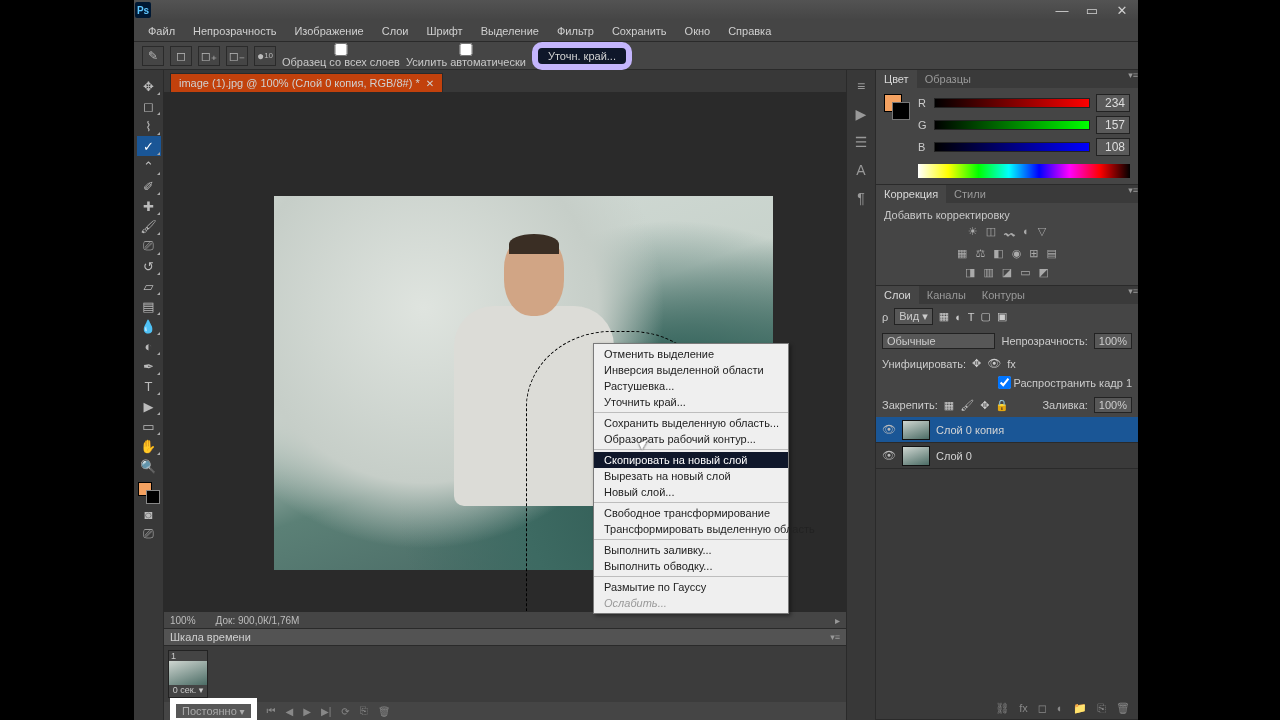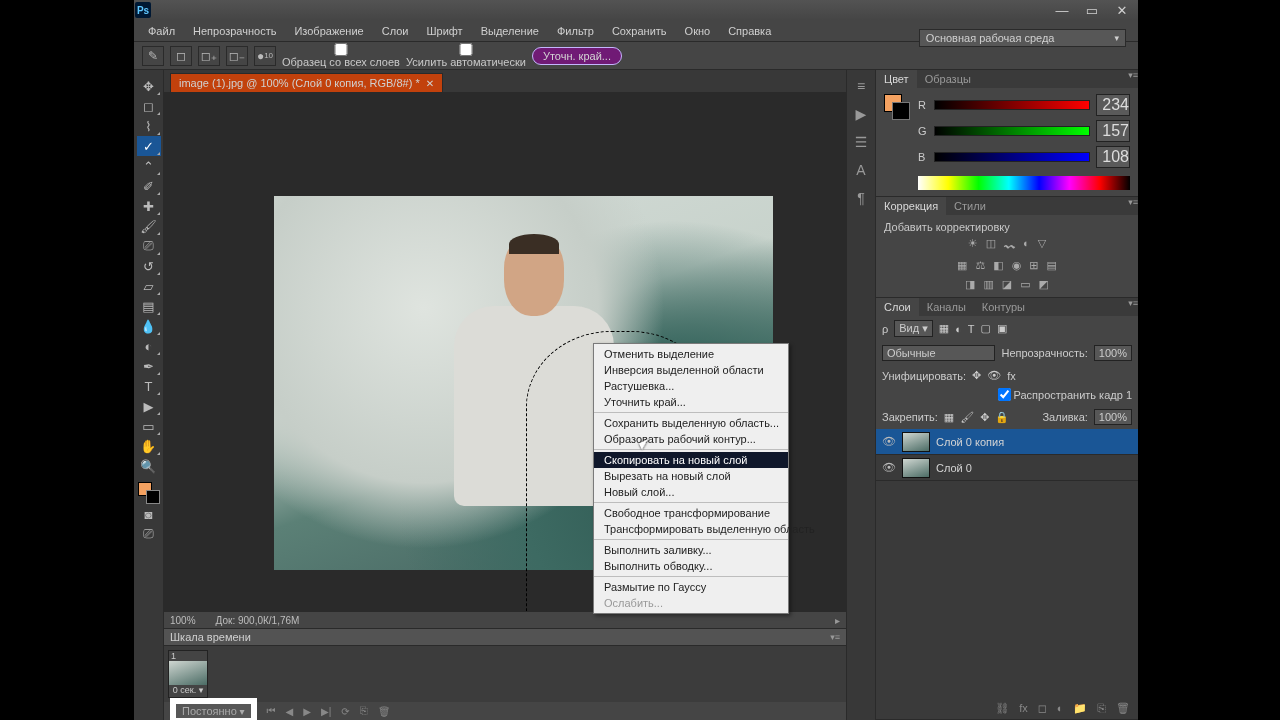--- a/index.html
+++ b/index.html
@@ -11,21 +11,21 @@
 .winctl { display: flex; gap: 0; }
 .winbtn { width: 30px; height: 16px; color: #d0d0d0; display: flex; align-items: center; justify-content: center; font-size: 13px; cursor: default; }
 
 .menubar { height: 22px; background: #454545; display: flex; align-items: center; padding: 0 6px; gap: 2px; border-bottom: 1px solid #2a2a2a; }
 .menubar span { color: #d0d0d0; padding: 2px 8px; }
 
 .optionsbar { height: 28px; background: #454545; display: flex; align-items: center; padding: 0 8px; gap: 6px; border-bottom: 1px solid #2a2a2a; }
 .optionsbar .ico { width: 22px; height: 20px; background: #454545; border: 1px solid #2a2a2a; display: flex; align-items: center; justify-content: center; color: #bbb; font-size: 12px; }
 .cbx { display: flex; gap: 0; color: #c8c8c8; flex-direction: column; }
 .cbx input { accent-color: #666; }
-.pillbtn { background: #701a75; border: 1px solid #c4b5fd; border-radius: 10px; padding: 2px 10px; color: #d4d4d4; }
+.pillbtn { background: #0f172a; border: 6px solid #c4b5fd; border-radius: 10px; padding: 2px 10px; color: #d4d4d4; }
 .workspace-dd { position: absolute; right: 12px; top: 29px; background: #575757; border: 1px solid #2a2a2a; color: #d0d0d0; padding: 2px 6px; display: flex; align-items: center; gap: 60px; }
 .workspace-dd::after { content: "▾"; font-size: 9px; }
 
 .workarea { flex: 1; display: flex; min-height: 0; }
 .tools { width: 30px; background: #383838; border-right: 1px solid #2a2a2a; display: flex; flex-direction: column; align-items: center; padding-top: 6px; gap: 0; }
 .tool { width: 24px; height: 20px; display: flex; align-items: center; justify-content: center; color: #bbb; font-size: 13px; position: relative; }
 .tool.active { background: #1a5696; color: #fff; }
 .tool .tri { position: absolute; right: 1px; bottom: 1px; width: 0; height: 0; border-left: 3px solid transparent; border-bottom: 3px solid #aaa; }
 .fgbg { position: relative; width: 22px; height: 22px; margin-top: 6px; }
 .fgbg .fg { position: absolute; left: 0; top: 0; width: 14px; height: 14px; background: #f4a261; border: 1px solid #000; }
@@ -69,39 +69,39 @@
 .color-swatches { display: flex; position: relative; width: 26px; height: 26px; }
 .color-swatches .cf { position:absolute; left:0; top:0; width:18px; height:18px; background:#f4a261; border:1px solid #000; }
 .color-swatches .cb { position:absolute; right:0; bottom:0; width:18px; height:18px; background:#000; border:1px solid #777; }
 .color-rows { flex:1; display:flex; flex-direction:column; gap:4px; }
 .crow { display:flex; align-items:center; gap:6px; }
 .crow .lab { color:#ccc; width:10px; }
 .crow .bar { flex:1; height:10px; position:relative; border:1px solid #222; }
 .crow .bar.r { background: linear-gradient(to right,#000,#f00); }
 .crow .bar.g { background: linear-gradient(to right,#000,#0f0); }
 .crow .bar.b { background: linear-gradient(to right,#000,#00f); }
-.crow .val { width:34px; background:#5a5a5a; border:1px solid #222; color:#ddd; text-align:right; padding:1px 0; font-size:16px; }
+.crow .val { width:34px; background:#5a5a5a; border:1px solid #222; color:#ddd; text-align:left; padding:1px 8px; font-size:12px; }
 .specbar { height:14px; margin-top:4px; background: linear-gradient(to right, #fff, #ff0,#0f0,#0ff,#00f,#f0f,#f00,#000); }
 
 .adjust-body { color:#c8c8c8; }
 .adjust-rows { display:flex; flex-direction:column; gap:6px; margin-top:4px; }
 .adjust-rows .r { display:flex; gap:8px; justify-content:center; color:#aaa; font-size:12px; }
 
 .layer-controls { display:flex; align-items:center; gap:6px; padding:4px 6px; background:#454545; color:#ccc; flex-wrap:wrap; font-size:10px; }
 .layer-controls .dd { background:#575757; border:1px solid #222; padding:1px 4px; }
 .layer-stack { background:#3a3a3a; }
 .layer { display:flex; align-items:center; height:26px; border-bottom:1px solid #2a2a2a; gap:6px; padding:0 6px; color:#d4d4d4; }
 .layer.sel { background:#1a5696; }
 .layer .eye { width:14px; text-align:center; color:#bbb; }
 .layer .th { width:28px; height:20px; background:linear-gradient(160deg,#cfd6d1,#4b6c65); border:1px solid #111; }
 .layer-bottom { height:22px; background:#3a3a3a; display:flex; align-items:center; justify-content:flex-end; gap:10px; padding:0 8px; color:#888; font-size:11px; }
 
 .contextmenu { position:absolute; left: 593px; top: 343px; width: 196px; background:#efefef; border:1px solid #7a7a7a; box-shadow: 2px 2px 4px rgba(0,0,0,.4); padding:2px 0; z-index:50; }
 .contextmenu .mi { padding: 2px 10px; color:#222; white-space:nowrap; }
-.contextmenu .mi.dis { color:#999; }
+.contextmenu .mi.dis { color:#999;font-style:italic; }
 .contextmenu .mi.hl { background:#0f172a; color:#fff; }
 .contextmenu hr { border:none; border-top:1px solid #bdbdbd; margin:2px 0; }
 
 .tiny-menu { font-size:9px; color:#999; }
 
 .cursor { position:absolute; left: 640px; top: 441px; width: 14px; height: 18px; z-index: 60; pointer-events:none; }
 .cursor::before { content:""; position:absolute; left:0; top:0; border-left:10px solid #fff; border-bottom:7px solid transparent; border-top:0; border-right:0; width:0; height:0; transform: rotate(-25deg); filter: drop-shadow(0 0 1px #000); }
 </style>
 </head>
 <body>
@@ -361,23 +361,20 @@
           <span>◐</span>
           <span>📁</span>
           <span>⎘</span>
           <span>🗑</span>
         </div>
       </div>
 
     </div>
   </div>
 
-  <div class="workspace-dd">
-    <span>Основная рабочая среда</span>
-  </div>
 
 </div>
 
 <div class="contextmenu">
   <div class="mi">Отменить выделение</div>
   <div class="mi">Инверсия выделенной области</div>
   <div class="mi">Растушевка...</div>
   <div class="mi">Уточнить край...</div>
   <hr>
   <div class="mi">Сохранить выделенную область...</div>

